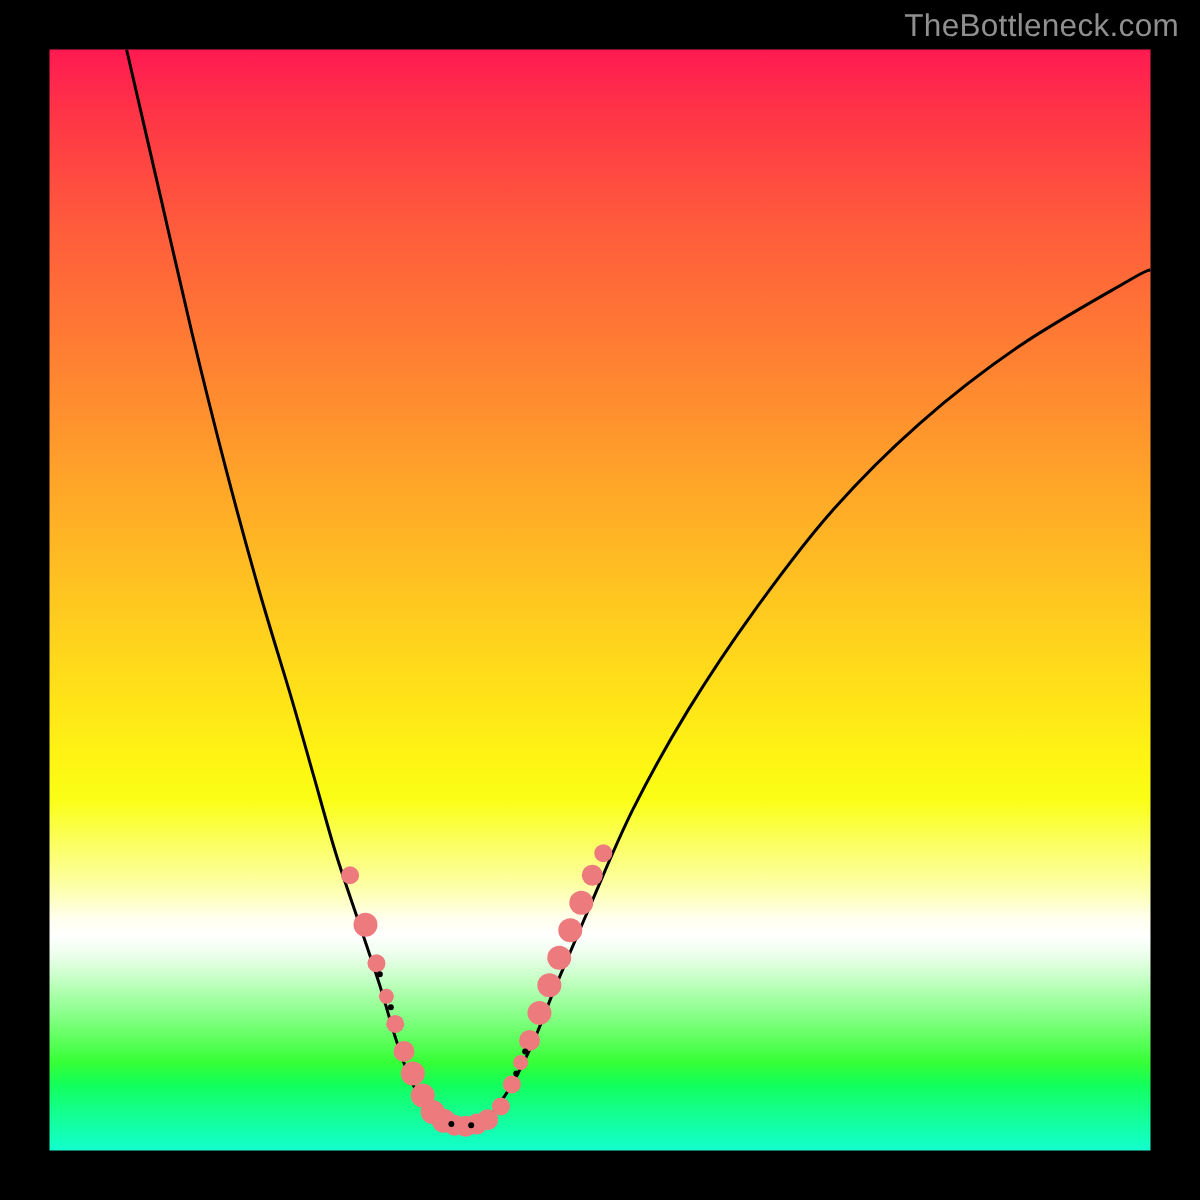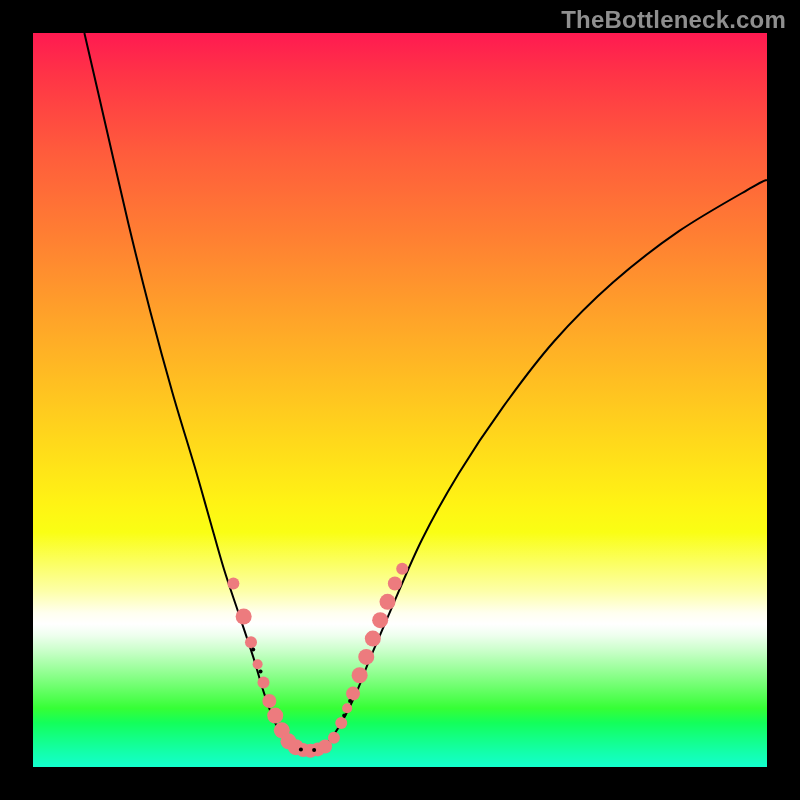--- a/index.html
+++ b/index.html
@@ -15,22 +15,22 @@
     position: relative;
     width: 800px;
     height: 800px;
     background: #000;
   }
   .watermark {
     position: absolute;
     top: 6px;
     right: 14px;
     color: #8f8f8f;
-    font-size: 24px;
-    font-weight: 700;
+    font-size: 21px;
+    font-weight: 400;
     letter-spacing: 0.2px;
     z-index: 10;
   }
   .plot-area {
     position: absolute;
     left: 33px;
     top: 33px;
     width: 734px;
     height: 734px;
     background: linear-gradient(to bottom,

